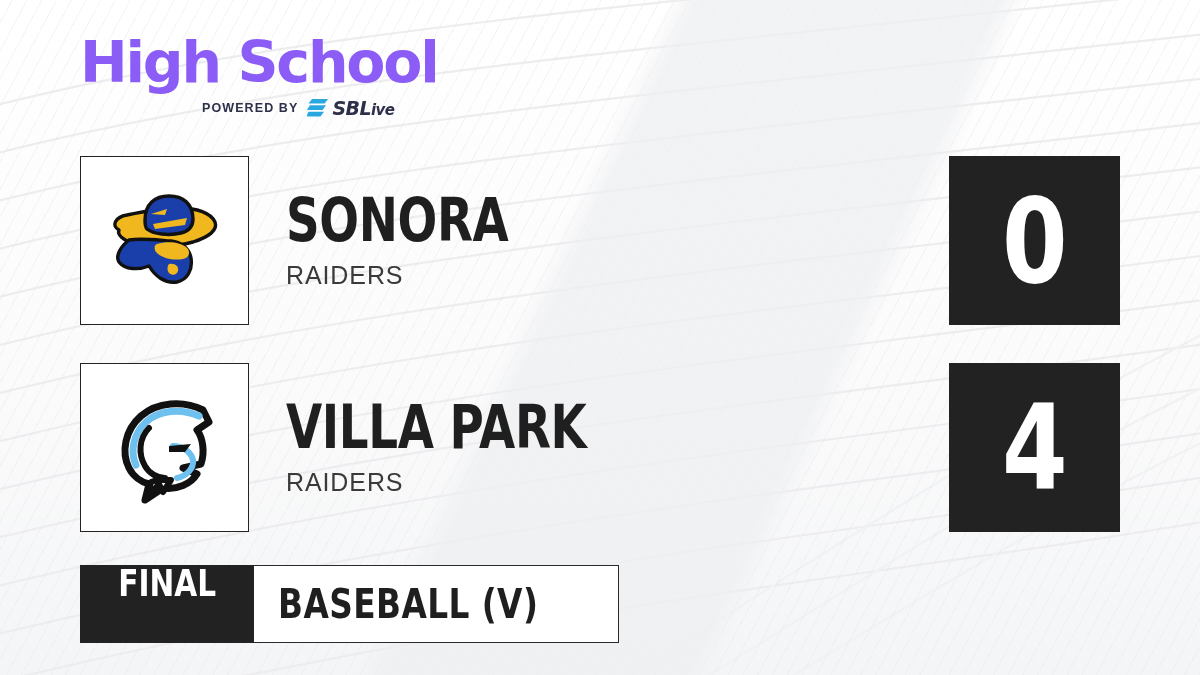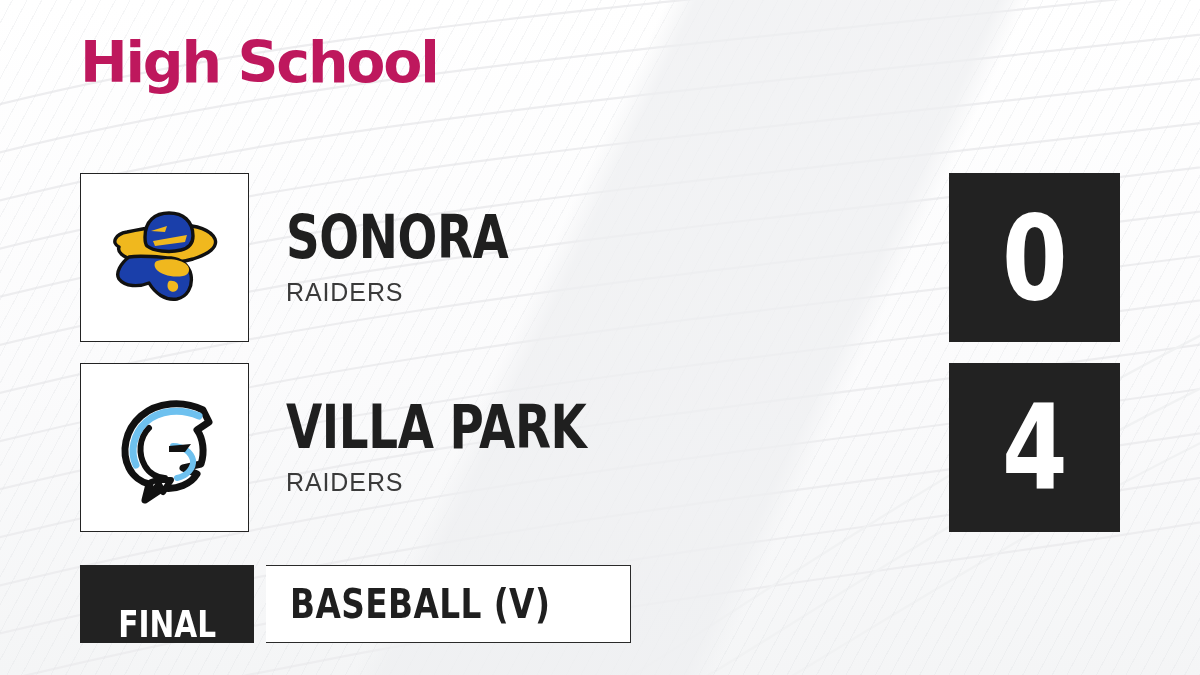--- a/index.html
+++ b/index.html
@@ -64,21 +64,21 @@
     display: flex;
     align-items: center;
     gap: 14px;
   }
   .brand-wordmark {
     font-family: "DejaVu Sans", sans-serif;
     font-weight: bold;
     font-size: 57px;
     line-height: 1;
     letter-spacing: -2.2px;
-    color: #be185d;
+    color: #8b5cf6;
     white-space: nowrap;
   }
   .brand-pin {
     position: relative;
     width: 62px;
     height: 74px;
     flex: 0 0 auto;
   }
   .brand-pin svg { display: block; }
   .brand-sub {
@@ -112,21 +112,21 @@
   }
   .sblive-word .lc { font-size: 15px; }
 
   
   .team-row {
     position: absolute;
     left: 0;
     width: 1200px;
     height: 172px;
   }
-  .team-row.row-1 { top: 173px; }
+  .team-row.row-1 { top: 156px; }
   .team-row.row-2 { top: 363px; padding-left: 31px; }
 
   .logo-box {
     position: absolute;
     left: 80px;
     top: 0;
     width: 169px;
     height: 169px;
     background: #ffffff;
     border: 1.6px solid #232323;
@@ -193,21 +193,21 @@
     position: absolute;
     left: 80px;
     top: 565px;
     height: 78px;
     display: flex;
     align-items: stretch;
   }
   .status-state {
     background: #222222;
     display: flex;
-    align-items: flex-end;
+    align-items: flex-start;
     justify-content: center;
     padding: 0 26px;
   }
   .status-state-text {
     font-family: "DejaVu Sans", sans-serif;
     font-weight: bold;
     font-size: 37px;
     line-height: 1;
     color: #ffffff;
     transform: scaleX(0.8);
@@ -216,21 +216,20 @@
     white-space: nowrap;
   }
   .status-sport {
     background: #ffffff;
     border: 1.4px solid #2a2a2a;
     border-left: none;
     box-sizing: border-box;
     display: flex;
     align-items: center;
     padding: 0 22px 0 24px;
-    margin-left: 12px;
   }
   .status-sport-text {
     font-family: "DejaVu Sans", sans-serif;
     font-weight: bold;
     font-size: 40px;
     line-height: 1;
     color: #1f1f1f;
     transform: scaleX(0.82);
     transform-origin: left center;
     letter-spacing: 0.5px;
@@ -268,20 +267,33 @@
       </g>
     </svg>
   </div>
   <div class="bg-layer bg-hatch"></div>
   <div class="bg-layer bg-diagonal"></div>
 
   <div class="brand">
     <div class="brand-row">
       <div class="brand-wordmark">High School</div>
     </div>
+    <div class="brand-sub">
+      <span class="powered-by">POWERED BY</span>
+      <span class="sblive-lockup">
+        <span class="sblive-mark">
+          <svg width="22" height="20" viewBox="0 0 22 20" xmlns="http://www.w3.org/2000/svg">
+            <path d="M5 1 L21 1 L17.5 5.5 L1.5 5.5 Z" fill="#29a8e0"></path>
+            <path d="M3 7.2 L19 7.2 L15.5 12 L0 12 Z" fill="#29a8e0"></path>
+            <path d="M1.5 13.8 L17 13.8 L13.5 18.6 L-1 18.6 Z" fill="#29a8e0"></path>
+          </svg>
+        </span>
+        <span class="sblive-word"><span>SBL</span><span class="lc">ive</span></span>
+      </span>
+    </div>
   </div>
 
   <div class="team-row row-1">
     <div class="logo-box">
       <span>
         <svg width="120" height="110" viewBox="0 0 120 110" xmlns="http://www.w3.org/2000/svg">
 
           <path d="M14 44 C 6 40, 10 31, 22 29 C 36 26, 58 22, 74 22 C 92 22, 106 27, 110 36
                    C 113 44, 104 51, 88 56 C 70 61, 44 62, 28 57 C 18 54, 12 49, 14 44 Z" fill="#f0b81e" stroke="#111111" stroke-width="3.4" stroke-linejoin="round"></path>
 

